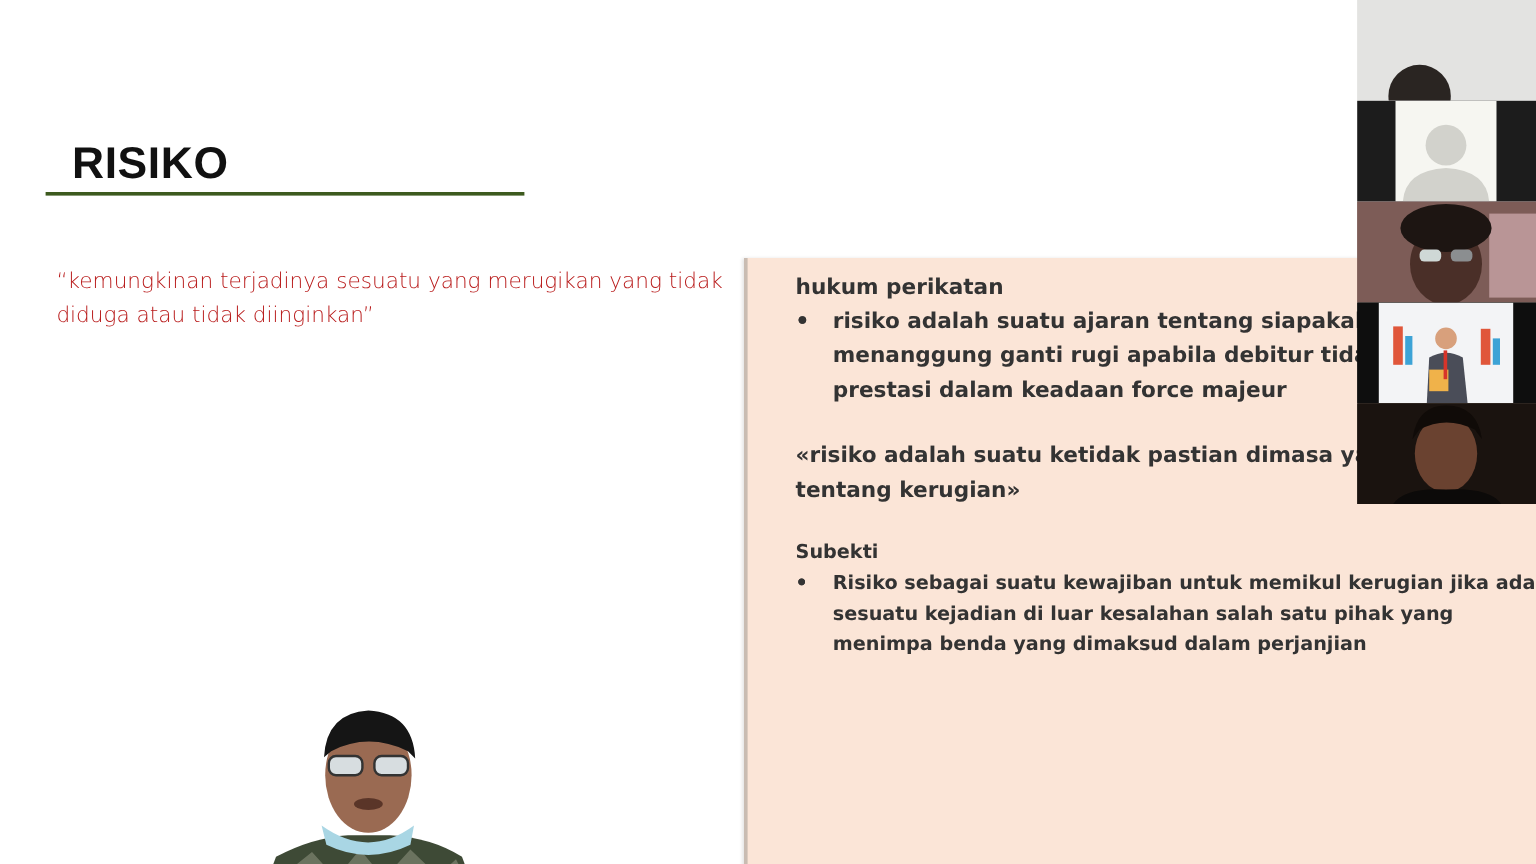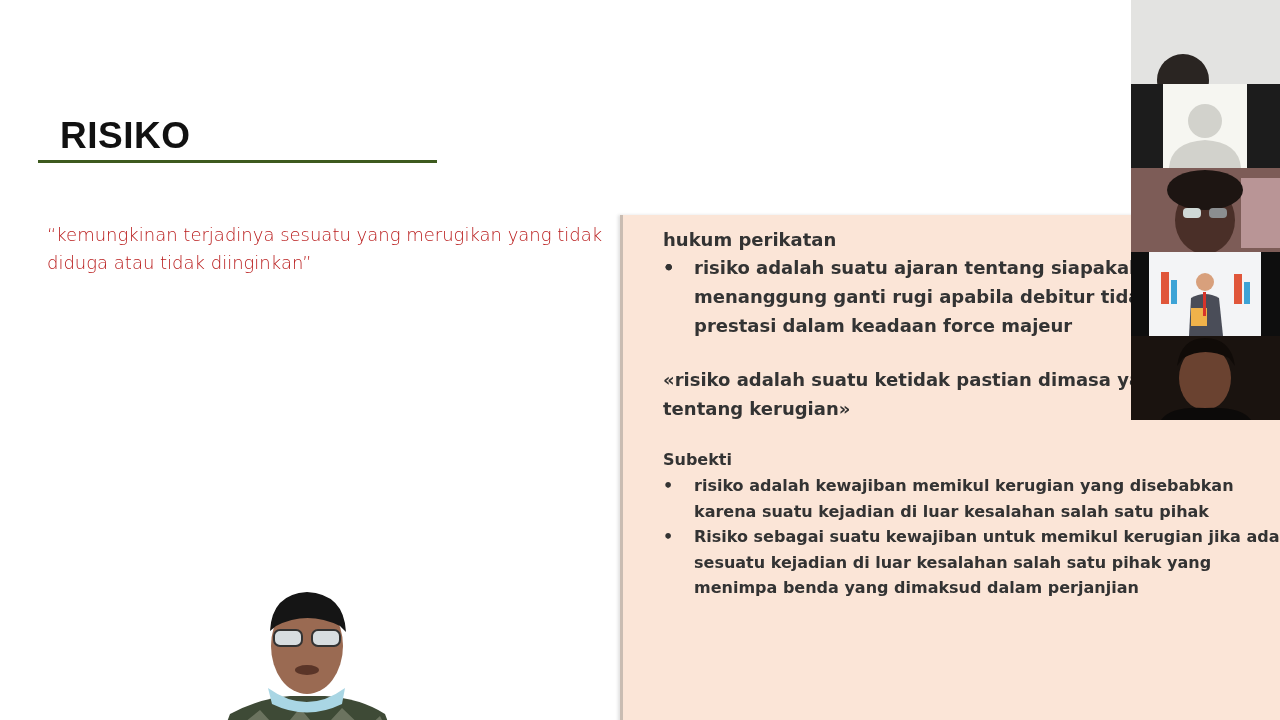--- a/index.html
+++ b/index.html
@@ -68,21 +68,20 @@
           <span>risiko adalah suatu ajaran tentang siapakah yang menanggung ganti rugi apabila debitur tidak mem prestasi dalam keadaan force majeur</span>
         </li>
       </ul>
       <div class="quote">«risiko adalah suatu ketidak pastian dimasa yang aka tentang kerugian»</div>
 
       <div class="subekti">
         <p class="ph">Subekti</p>
         <ul class="blist small">
           <li>
             <span class="bullet">•</span>
-            <span>risiko adalah kewajiban memikul kerugian yang disebabkan karena suatu kejadian di luar kesalahan salah satu pihak</span>
           </li>
           <li>
             <span class="bullet">•</span>
             <span>Risiko sebagai suatu kewajiban untuk memikul kerugian jika ada sesuatu kejadian di luar kesalahan salah satu pihak yang menimpa benda yang dimaksud dalam perjanjian</span>
           </li>
         </ul>
       </div>
     </div>
   </div>
 

